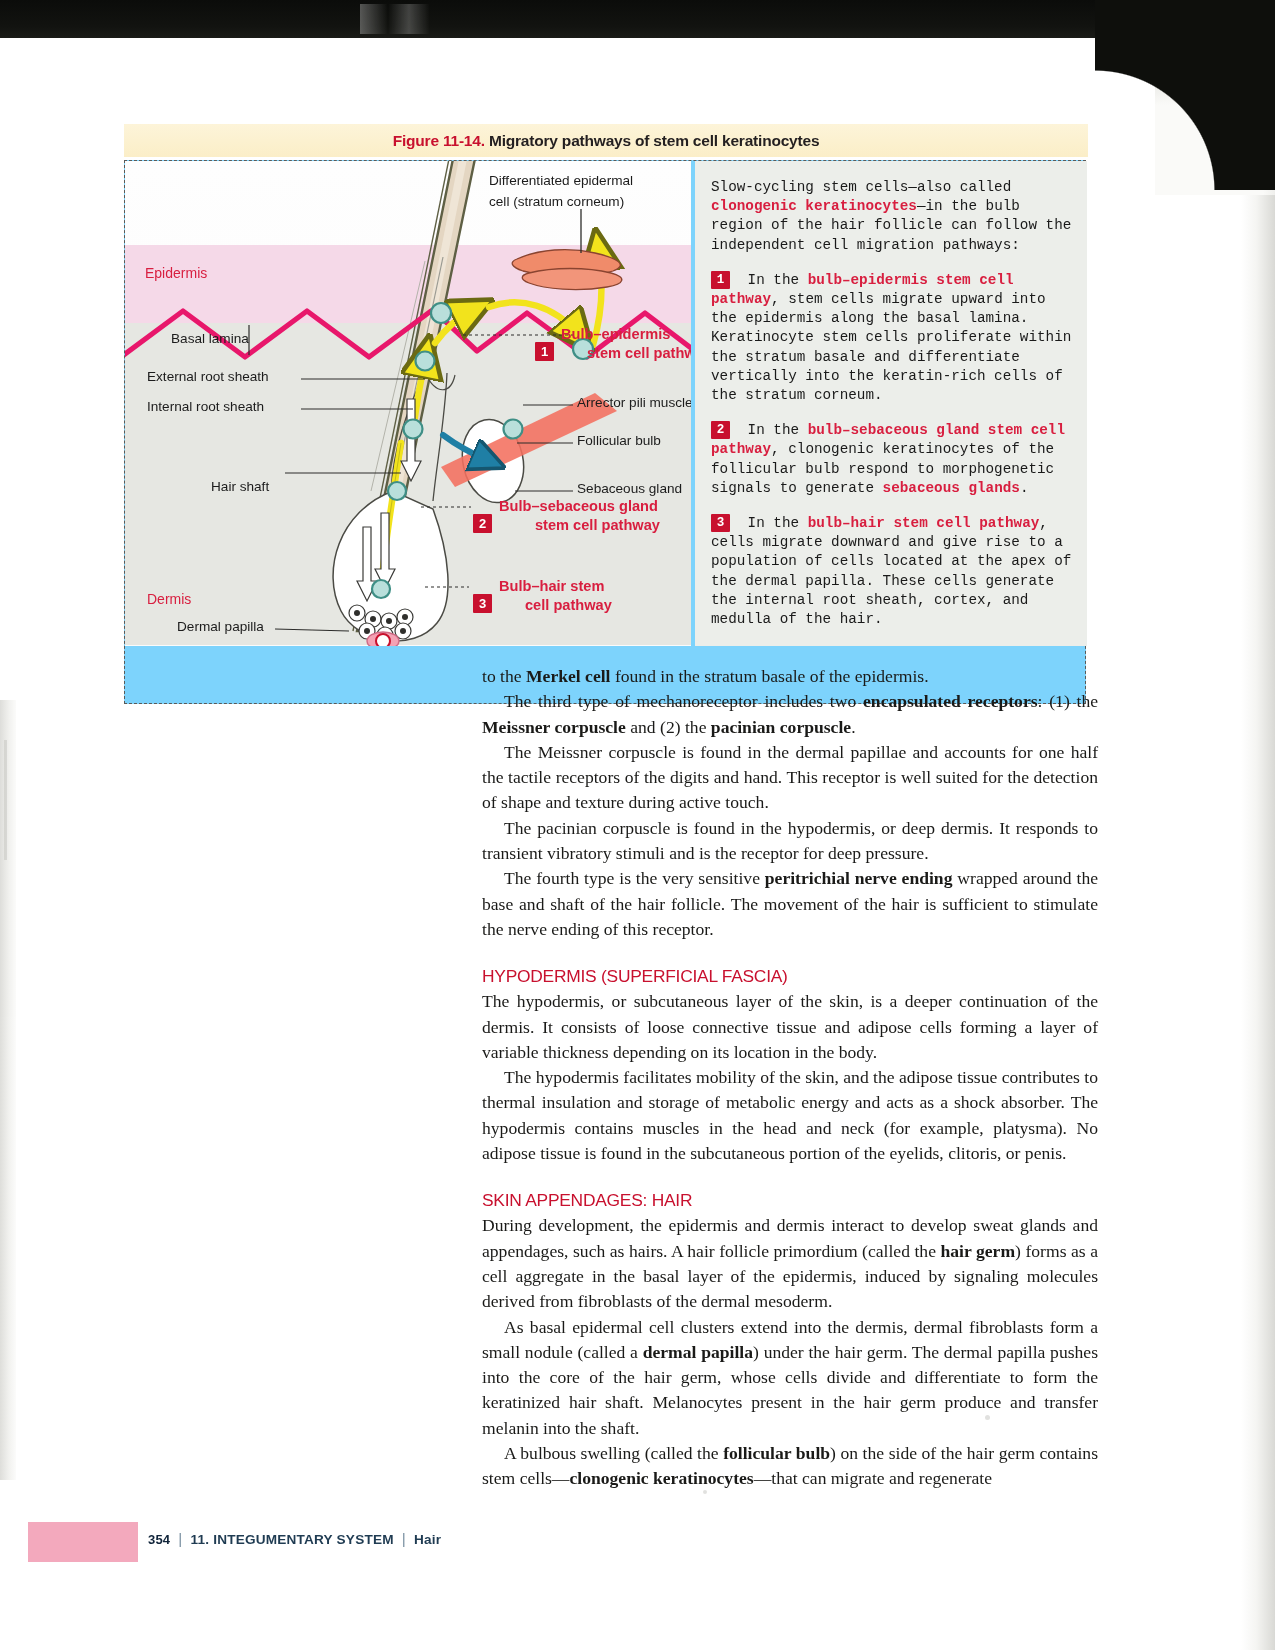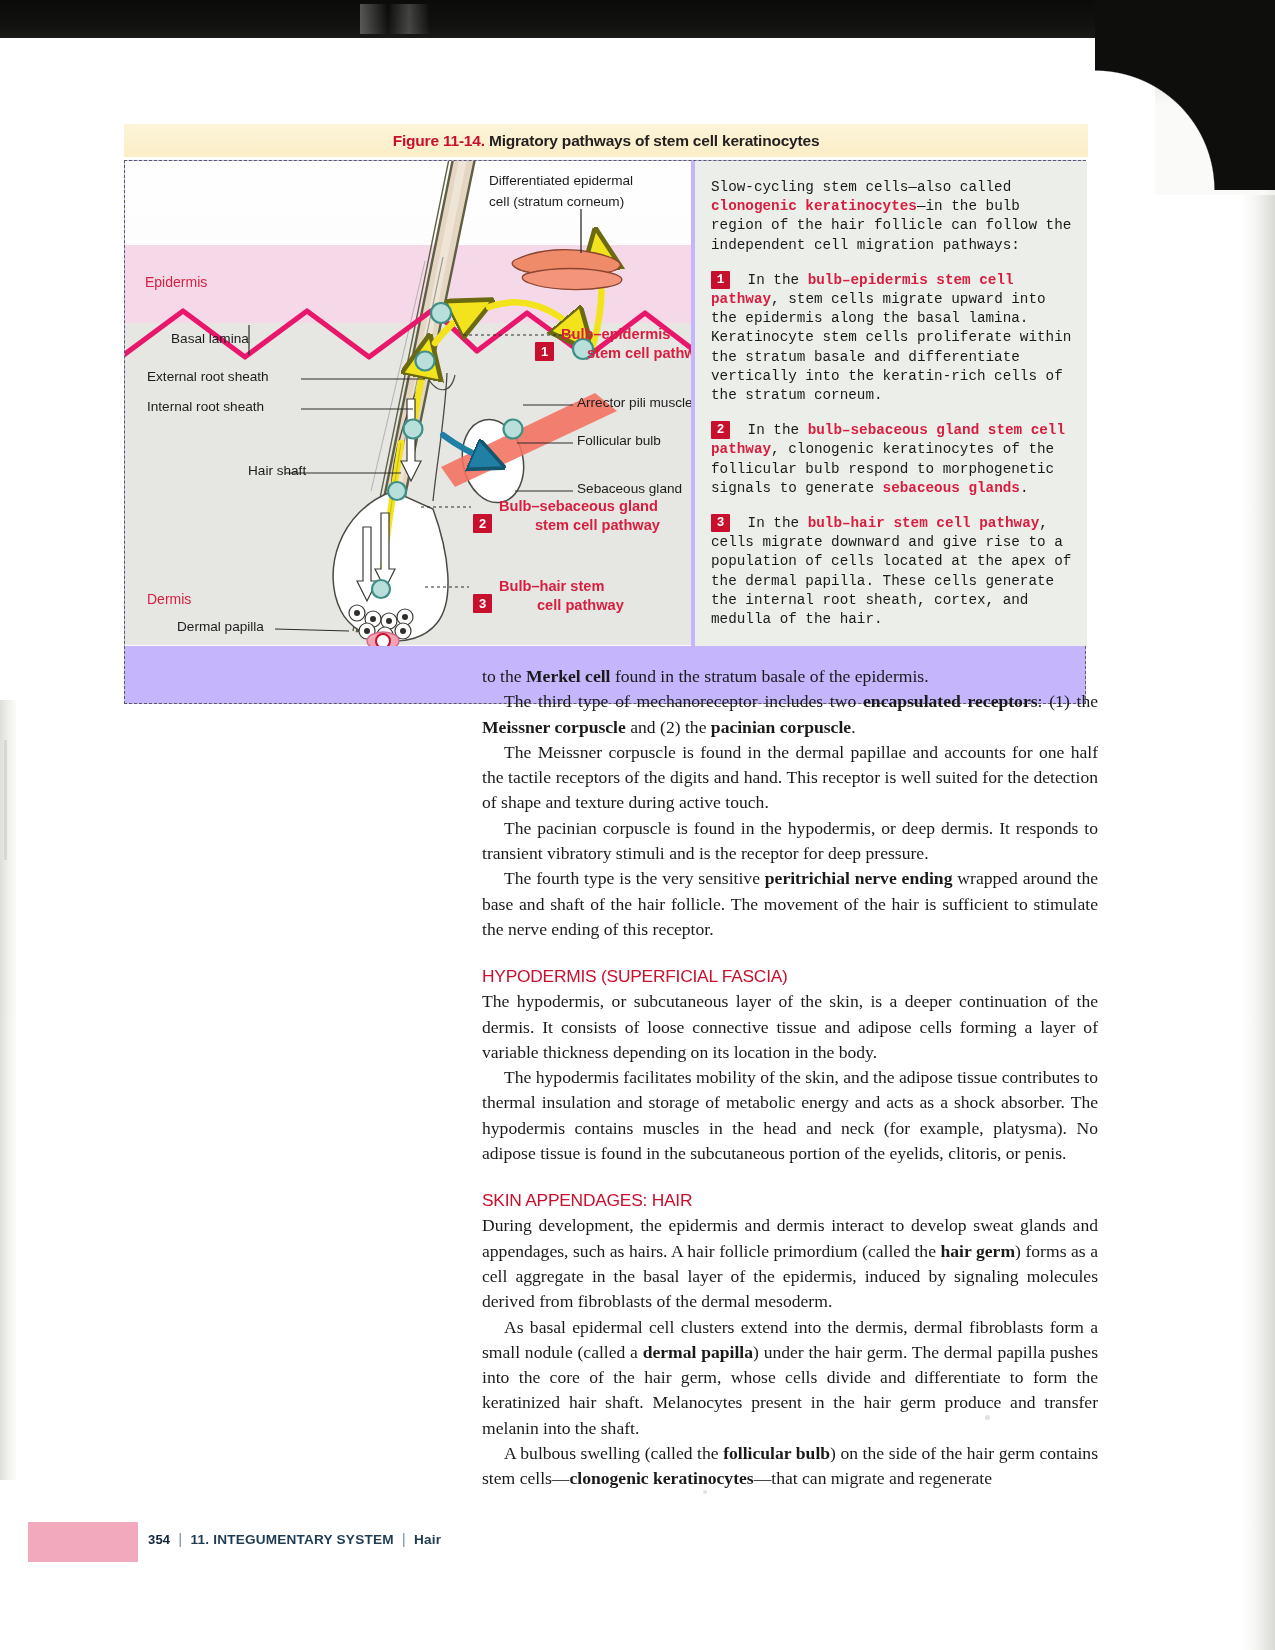--- a/index.html
+++ b/index.html
@@ -57,21 +57,21 @@
   .fig-caption-text{
     font-family:"Liberation Sans", sans-serif;
     font-size:15.5px;font-weight:bold;color:#231f20;letter-spacing:-.2px;
     white-space:nowrap;
   }
   .fig-caption-text .num{color:#c8102e;}
 
   .fig-body{
     position:absolute;left:0;top:36px;width:962px;height:544px;
     border:1.6px dashed #5a5a58;
-    background:#c4b5fd;
+    background:#7dd3fc;
     box-sizing:border-box;
   }
 
   
   .illus{
     position:absolute;left:0;top:0;width:566px;height:485px;overflow:hidden;
     background:linear-gradient(180deg,#fefefe 0%,#fdfdfd 22%,#fbfbfa 100%);
   }
   .derm-band{
     position:absolute;left:0;top:84px;width:566px;height:400px;
@@ -272,42 +272,42 @@
         <line x1="150" y1="468" x2="224" y2="470" stroke="#2d2d2b" stroke-width="1.2"></line>
 
         <line x1="398" y1="244" x2="448" y2="244" stroke="#2d2d2b" stroke-width="1.2"></line>
         <line x1="392" y1="282" x2="448" y2="282" stroke="#2d2d2b" stroke-width="1.2"></line>
         <line x1="390" y1="330" x2="448" y2="330" stroke="#2d2d2b" stroke-width="1.2"></line>
       </svg>
 
       <div class="lbl" style="left:364px;top:12px;">Differentiated epidermal</div>
       <div class="lbl" style="left:364px;top:33px;">cell (stratum corneum)</div>
 
-      <div class="lbl red" style="left:20px;top:113px;">Epidermis</div>
+      <div class="lbl red" style="left:20px;top:104px;">Epidermis</div>
       <div class="lbl" style="left:46px;top:170px;">Basal lamina</div>
       <div class="lbl" style="left:22px;top:208px;">External root sheath</div>
       <div class="lbl" style="left:22px;top:238px;">Internal root sheath</div>
-      <div class="lbl" style="left:86px;top:302px;margin-left:37px;">Hair shaft</div>
+      <div class="lbl" style="left:86px;top:318px;">Hair shaft</div>
       <div class="lbl red" style="left:22px;top:430px;">Dermis</div>
       <div class="lbl" style="left:52px;top:458px;">Dermal papilla</div>
 
       <div class="lbl" style="left:452px;top:234px;">Arrector pili muscle</div>
       <div class="lbl" style="left:452px;top:272px;">Follicular bulb</div>
       <div class="lbl" style="left:452px;top:320px;">Sebaceous gland</div>
 
       <div class="pathbox" style="left:402px;top:164px;margin-left:8px;">
         <span class="tag">1</span><span class="ptxt"><span>Bulb–epidermis</span><span class="l2" style="margin-left:26px;">stem cell pathway</span></span>
       </div>
 
       <div class="pathbox" style="left:348px;top:336px;">
         <span class="tag">2</span><span class="ptxt"><span>Bulb–sebaceous gland</span><span class="l2" style="margin-left:36px;">stem cell pathway</span></span>
       </div>
 
       <div class="pathbox" style="left:348px;top:416px;">
-        <span class="tag">3</span><span class="ptxt"><span>Bulb–hair stem</span><span class="l2" style="margin-left:38px;">cell pathway</span></span>
+        <span class="tag">3</span><span class="ptxt"><span>Bulb–hair stem</span><span class="l2" style="margin-left:26px;">cell pathway</span></span>
       </div>
     </div>
 
     <div class="panel">
       <p><span>Slow-cycling stem cells—also called </span><span class="hl">clonogenic keratinocytes</span><span>—in the bulb region of the hair follicle can follow the independent cell migration pathways:</span></p>
 
       <p><span class="step">1</span><span> In the </span><span class="hl">bulb–epidermis stem cell pathway</span><span>, stem cells migrate upward into the epidermis along the basal lamina. Keratinocyte stem cells proliferate within the stratum basale and differentiate vertically into the keratin-rich cells of the stratum corneum.</span></p>
 
       <p><span class="step">2</span><span> In the </span><span class="hl">bulb–sebaceous gland stem cell pathway</span><span>, clonogenic keratinocytes of the follicular bulb respond to morphogenetic signals to generate </span><span class="hl">sebaceous glands</span><span>.</span></p>
 

